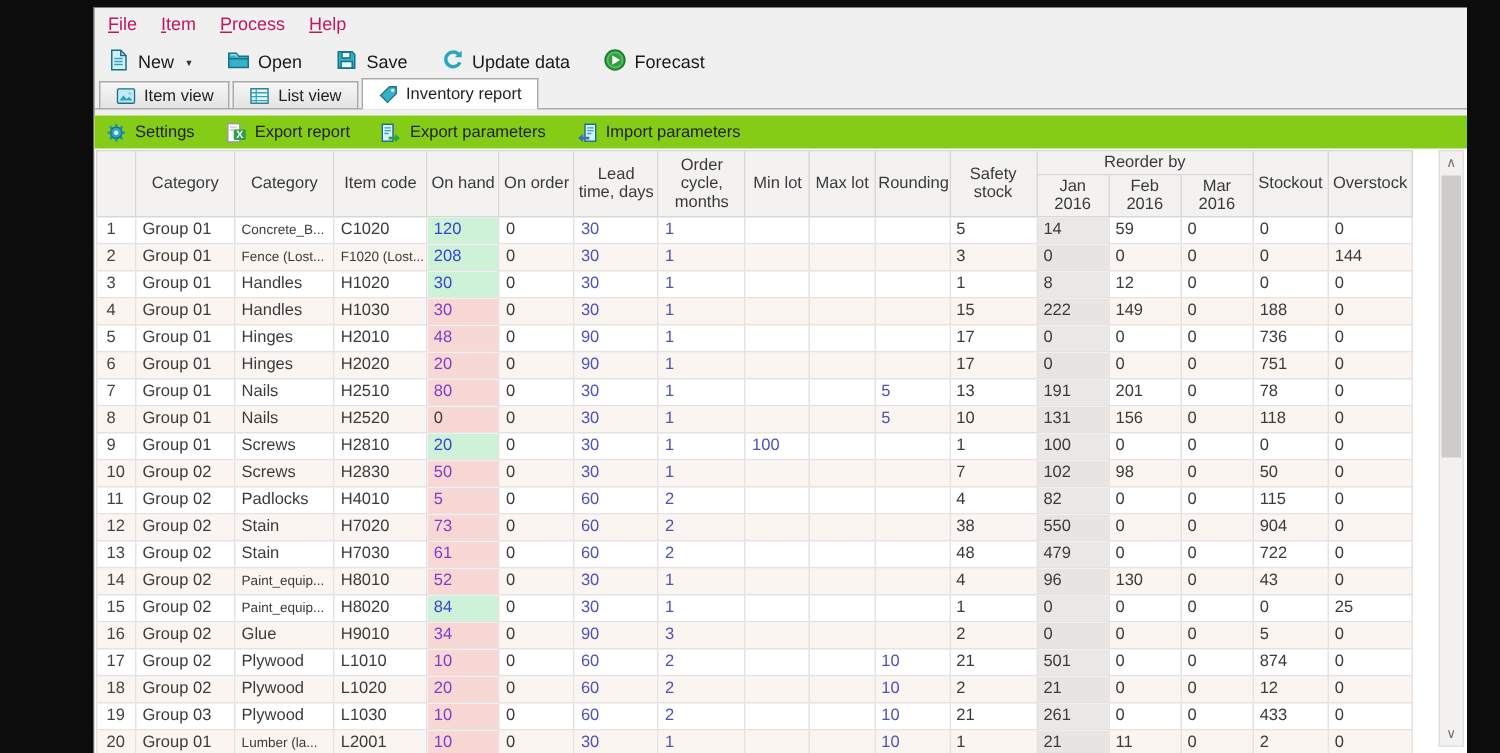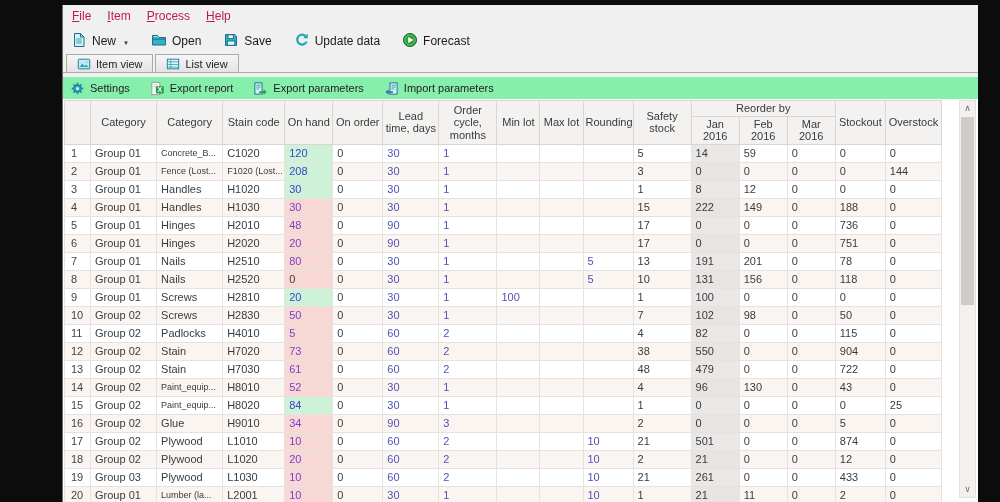--- a/index.html
+++ b/index.html
@@ -27,21 +27,21 @@
   .tabbar::after{content:"";position:absolute;left:0;right:0;bottom:0;height:1px;background:#ababab;z-index:1;}
   .tab{
     display:flex;align-items:center;gap:5px;padding:0 10px;font-size:11px;color:#222;
     background:linear-gradient(#f6f6f6,#e3e2e2);border:1px solid #ababab;border-bottom:none;
     height:19px;box-sizing:border-box;margin-right:2px;position:relative;cursor:default;
   }
   .tab.active{background:#fff;height:21px;z-index:2;}
   .tab svg{display:block;}
   
   .page{position:absolute;top:72px;left:0;right:0;bottom:0;background:#fff;}
-  .subtoolbar{height:22px;display:flex;align-items:center;gap:20px;padding-left:7px;font-size:11px;color:#222;background:#86efac;}
+  .subtoolbar{height:22px;display:flex;align-items:center;gap:20px;padding-left:7px;font-size:11px;color:#222;background:#84cc16;}
   .st-btn{display:flex;align-items:center;gap:5px;cursor:default;}
   .st-btn svg{display:block;}
   
   .tablewrap{position:absolute;top:23px;left:1px;right:2px;bottom:4px;background:#fff;}
   table{border-collapse:collapse;table-layout:fixed;width:878px;font-size:11px;}
   th,td{box-sizing:border-box;overflow:hidden;white-space:nowrap;}
   thead th{
     border:1px solid #d9d6d6;background:#f3f2f1;font-weight:normal;color:#3a3a3a;
     text-align:center;padding:1px 2px;white-space:normal;line-height:1.15;font-size:11px;
   }
@@ -123,20 +123,27 @@
         </svg>
         <span>Item view</span>
       </div>
       <div class="tab">
         <svg width="14" height="14" viewBox="0 0 16 16" fill="none" stroke-width="1">
           <rect x="1.5" y="2.5" width="13" height="11" fill="#eaf7fa" stroke="#17718a"></rect>
           <path d="M1.5 5.5h13M1.5 8.5h13M1.5 11.5h13M5.5 2.5v11" stroke="#2ba7bd"></path>
         </svg>
         <span>List view</span>
       </div>
+      <div class="tab active">
+        <svg width="14" height="14" viewBox="0 0 16 16" fill="none" stroke-width="1">
+          <path d="M2 8.7L8.7 2l5.2.1.1 5.2L7.3 14z" fill="#35b2c6" stroke="#17718a"></path>
+          <circle cx="11.2" cy="4.8" r="1.2" fill="#fff"></circle>
+        </svg>
+        <span>Inventory report</span>
+      </div>
     </div>
   <div class="page">
     <div class="subtoolbar" id="subtoolbar">
         <div class="st-btn">
           <svg width="15" height="15" viewBox="0 0 16 16" fill="none" stroke-width="1">
             <g stroke="#2794ab" stroke-width="1.9">
               <path d="M8 1.8v12.4M1.8 8h12.4M3.6 3.6l8.8 8.8M12.4 3.6l-8.8 8.8"></path>
             </g>
             <circle cx="8" cy="8" r="4" fill="#2ba7bd" stroke="#17718a"></circle>
             <circle cx="8" cy="8" r="1.6" fill="#eaf7fa"></circle>
@@ -188,21 +195,21 @@
             <col style="width:48px">
             <col style="width:48px">
             <col style="width:50px">
             <col style="width:56px">
         </colgroup>
         <thead id="grid-head">
             <tr>
               <th rowspan="2"></th>
               <th rowspan="2">Category</th>
               <th rowspan="2">Category</th>
-              <th rowspan="2">Stain code</th>
+              <th rowspan="2">Item code</th>
               <th rowspan="2">On hand</th>
               <th rowspan="2">On order</th>
               <th rowspan="2">Lead time, days</th>
               <th rowspan="2">Order cycle, months</th>
               <th rowspan="2">Min lot</th>
               <th rowspan="2">Max lot</th>
               <th rowspan="2">Rounding</th>
               <th rowspan="2">Safety stock</th>
               <th colspan="3">Reorder by</th>
               <th rowspan="2">Stockout</th>

